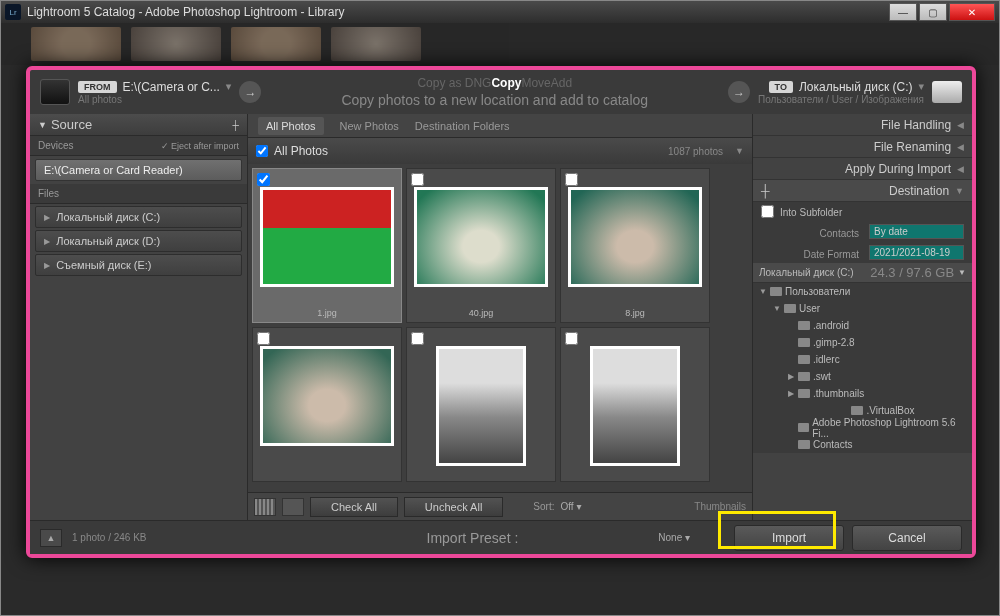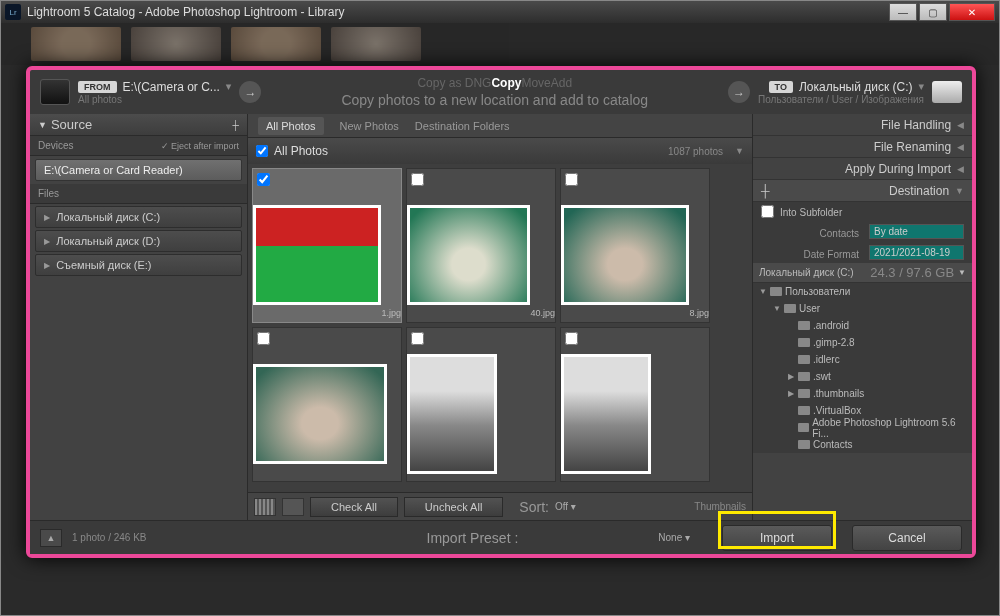--- a/index.html
+++ b/index.html
@@ -51,36 +51,36 @@
 .tabs{height:24px;display:flex;align-items:center;border-bottom:1px solid #2a2a2a;padding:0 10px;gap:16px;background:#444;}
 .tabs span{color:#999;font-size:11px;}
 .tabs .active{background:#555;padding:3px 8px;border-radius:2px;color:#ddd;}
 
 .allbar{height:26px;background:linear-gradient(#4a4a4a,#3a3a3a);display:flex;align-items:center;padding:0 8px;gap:6px;}
 .allbar input[type=checkbox]{width:12px;height:12px;}
 .allbar .count{margin-left:auto;color:#888;font-size:10px;}
 
 .grid{flex:1;overflow:hidden;padding:4px;}
 .grow{display:flex;gap:4px;margin-bottom:4px;}
-.cell{width:150px;height:155px;background:#4a4a4a;border:1px solid #333;display:flex;align-items:center;position:relative;}
+.cell{width:150px;height:155px;background:#4a4a4a;border:1px solid #333;display:flex;flex-direction:column;align-items:center;position:relative;}
 .cell.sel{background:#6a6a6a;border:1px solid #888;}
 .cell input{position:absolute;top:4px;left:4px;}
 .thumb{width:134px;height:100px;margin-top:18px;background:#234;border:3px solid #fff;}
 .cell.sel .thumb{border-color:#fff;}
 .cell .fn{margin-top:auto;margin-bottom:4px;font-size:9px;color:#bbb;}
 .t1{background:linear-gradient(#c22 40%,#2a4 40% 60%,#2a4 60%);}
 .t2{background:radial-gradient(ellipse at 50% 60%,#ddc 20%,#275 90%);}
 .t3{background:radial-gradient(ellipse at 50% 60%,#cba 20%,#265 90%);}
 .t4{background:radial-gradient(ellipse at 50% 60%,#cba 20%,#365 90%);}
 .tp{width:90px;height:120px;margin-top:18px;background:linear-gradient(#ddd 30%,#888 60%,#444 100%);border:3px solid #fff;}
 
 .cfoot{height:28px;background:#444;display:flex;align-items:center;padding:0 6px;gap:6px;border-top:1px solid #2a2a2a;}
 .vbtn{width:22px;height:18px;background:#555;border:1px solid #333;}
 .chkbtn{height:20px;padding:0 20px;background:linear-gradient(#525252,#3d3d3d);border:1px solid #2a2a2a;border-radius:0;color:#ccc;font-size:11px;display:flex;align-items:center;}
-.sort-lbl{margin-left:10px;font-size:14px;color:#999;}
+.sort-lbl{margin-left:24px;font-size:10px;color:#999;}
 .sort-val{font-size:10px;}
 
 .r-pitem{height:22px;background:#424242;display:flex;align-items:center;padding:0 8px;font-size:12px;color:#ccc;border-bottom:1px solid #333;justify-content:flex-end;gap:6px;}
 .r-pitem .tri2{font-size:9px;color:#888;}
 .dest-body{background:#3a3a3a;font-size:10px;color:#bbb;}
 .drow{display:flex;align-items:flex-end;padding:3px 8px;gap:6px;}
 .drow label{margin-left:auto;margin-right:4px;color:#999;}
 .dsel{background:#0f766e;border:1px solid #555;color:#ccc;padding:1px 4px;font-size:10px;width:95px;}
 .diskrow{height:20px;background:#4a4a4a;display:flex;align-items:center;padding:0 6px;border-bottom:1px solid #333;}
 .diskrow .sz{margin-left:auto;font-size:13px;color:#888;}
@@ -304,21 +304,21 @@
             <div class="tnode" style="padding-left: 34px;">
               <span class="ttri">▶</span>
               <span class="f-icon"></span>
               <span>.swt</span>
             </div>
             <div class="tnode" style="padding-left: 34px;">
               <span class="ttri">▶</span>
               <span class="f-icon"></span>
               <span>.thumbnails</span>
             </div>
-            <div class="tnode" style="padding-left: 34px;">
+            <div class="tnode" style="padding-left: 34px; justify-content: center;">
               <span class="ttri"></span>
               <span class="f-icon"></span>
               <span>.VirtualBox</span>
             </div>
             <div class="tnode" style="padding-left: 34px;">
               <span class="ttri"></span>
               <span class="f-icon"></span>
               <span>Adobe Photoshop Lightroom 5.6 Fi...</span>
             </div>
             <div class="tnode" style="padding-left: 34px;">
@@ -329,19 +329,19 @@
           </div>
       </div>
     </div>
   </div>
 
   <div class="id-footer">
     <div class="sqbtn">▲</div>
     <span class="status">1 photo / 246 KB</span>
     <span class="preset-lbl">Import Preset :</span>
     <span class="preset-val"><span>None</span> ▾</span>
-    <div style="margin-left:auto;display:flex;gap:20px;">
+    <div style="margin-left:auto;display:flex;gap:8px;">
       <div class="big-btn">Import</div>
       <div class="big-btn">Cancel</div>
     </div>
   </div>
   <div class="import-hl"></div>
 </div>
 
 </body></html>

